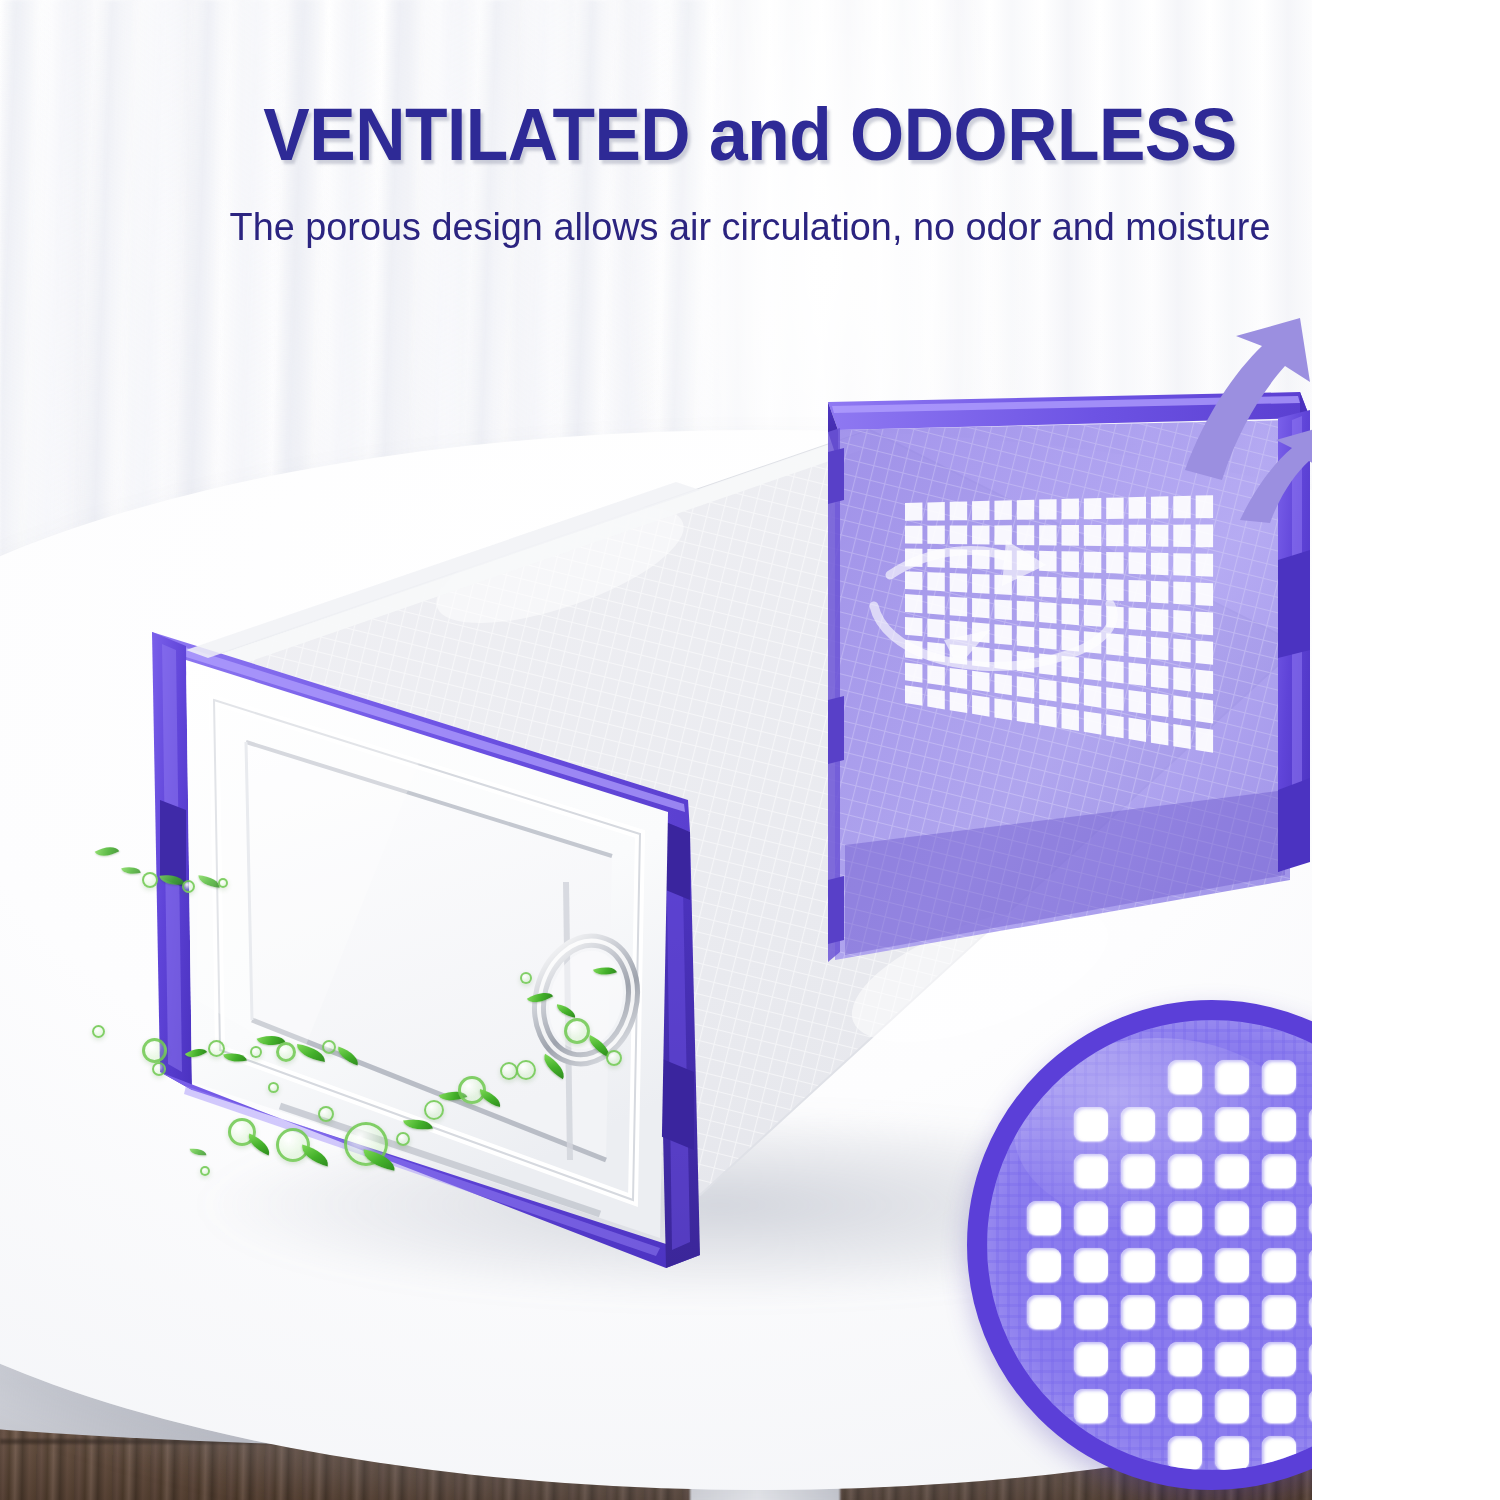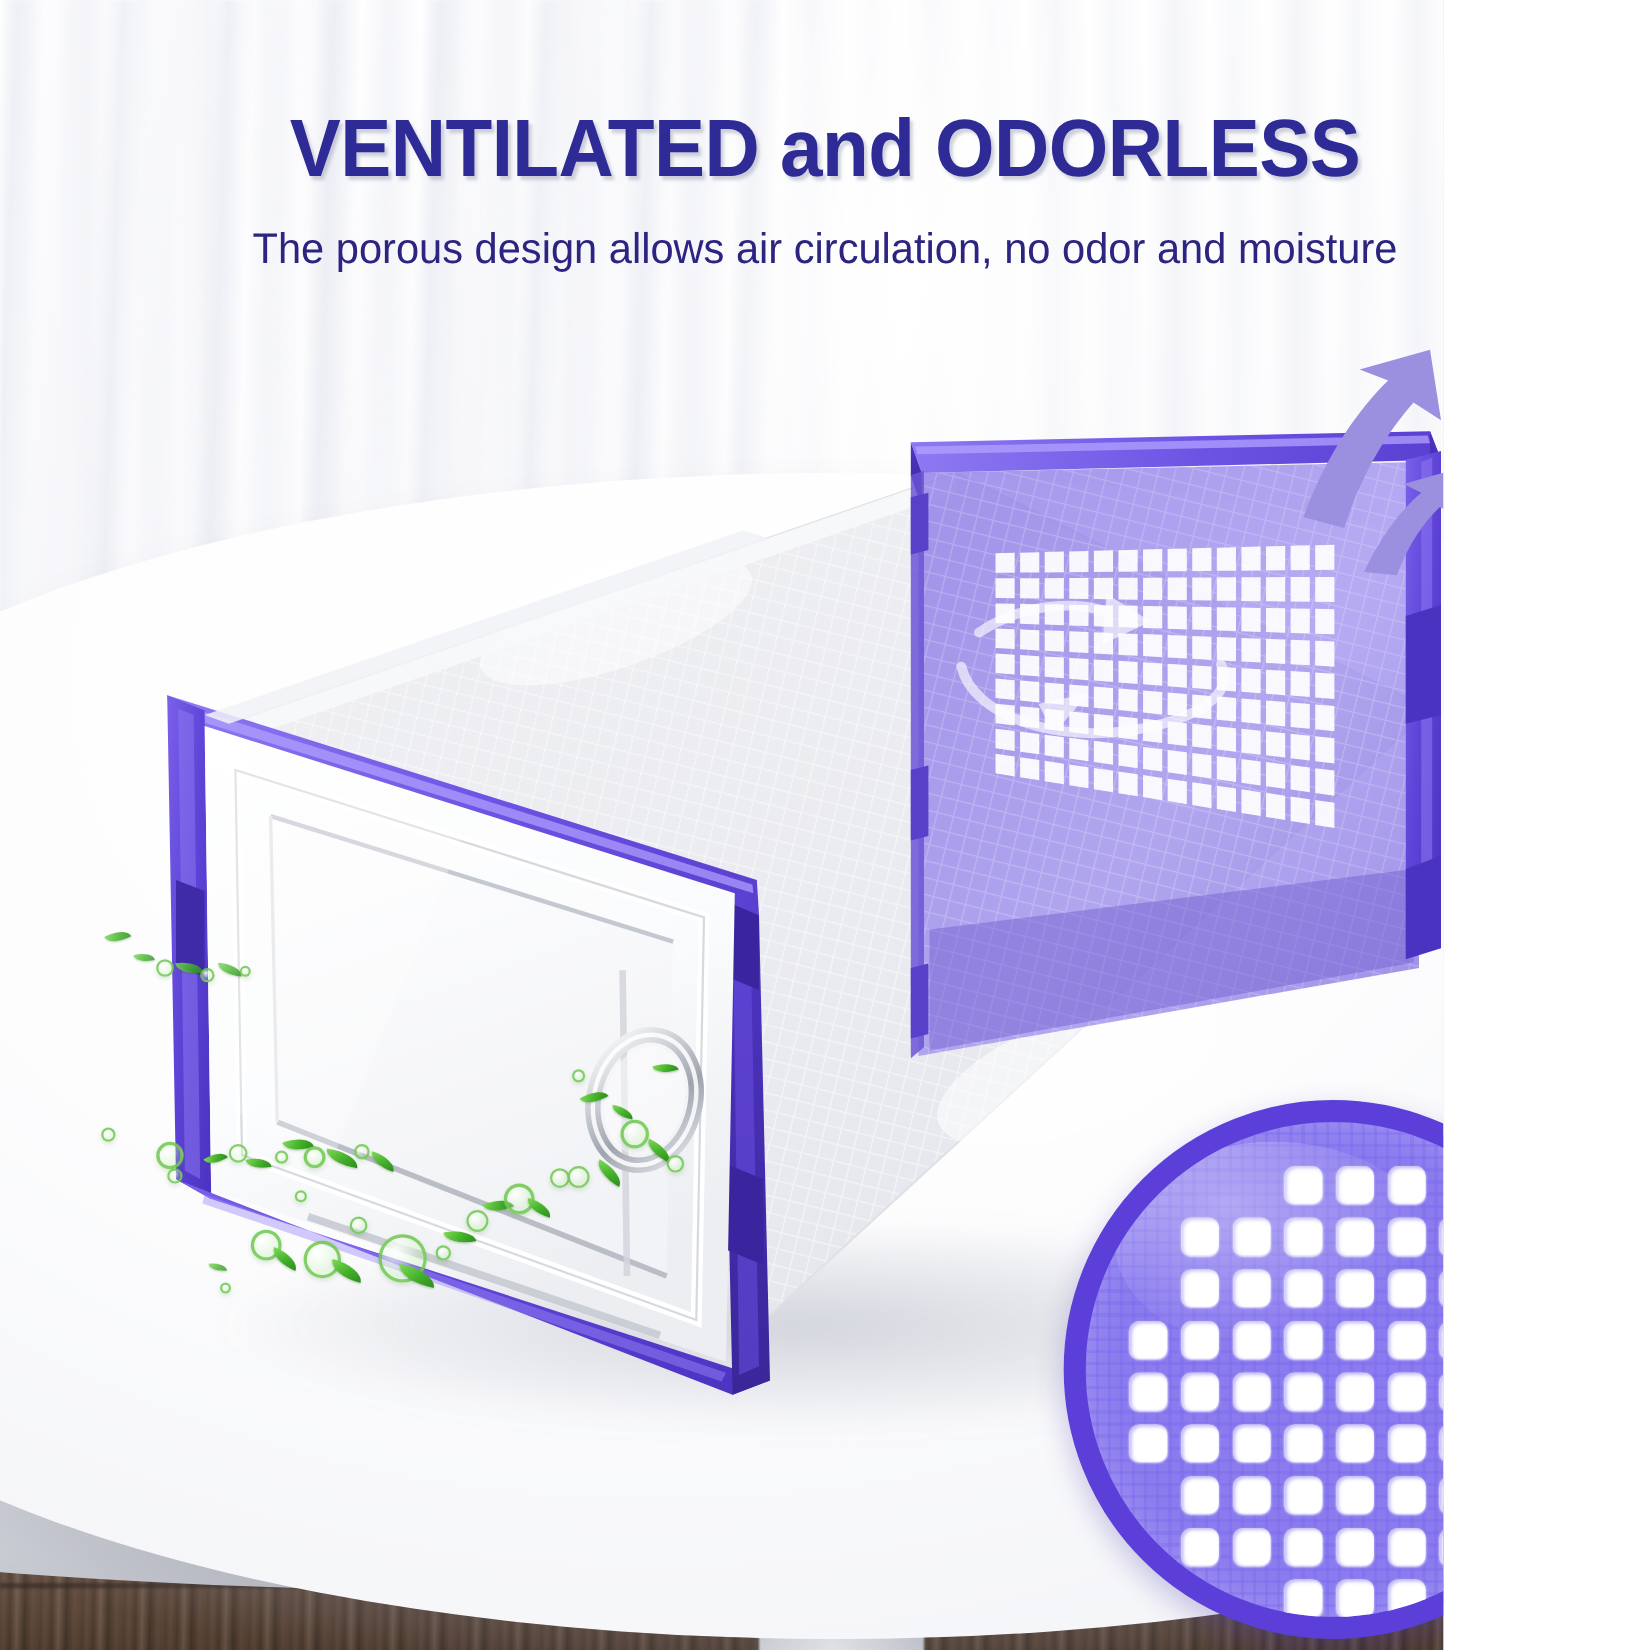--- a/index.html
+++ b/index.html
@@ -6,21 +6,21 @@
 
   body {
     width: 1500px; height: 1500px;
     font-family: "Liberation Sans", sans-serif;
     overflow: hidden;
   }
 
   #stage {
     position: relative;
     width: 1312px; height: 1500px;
-    background: #7dd3fc;
+    background: #0ea5e9;
     overflow: hidden;
     text-decoration: underline;
   }
 
   
   .bg-wall {
     position: absolute; left: 0; top: 0; width: 1500px; height: 1500px;
     background:
       linear-gradient(180deg, #ffffff 0%, #fbfbfd 40%, #f7f7fa 70%, #f2f2f6 100%);
   }

